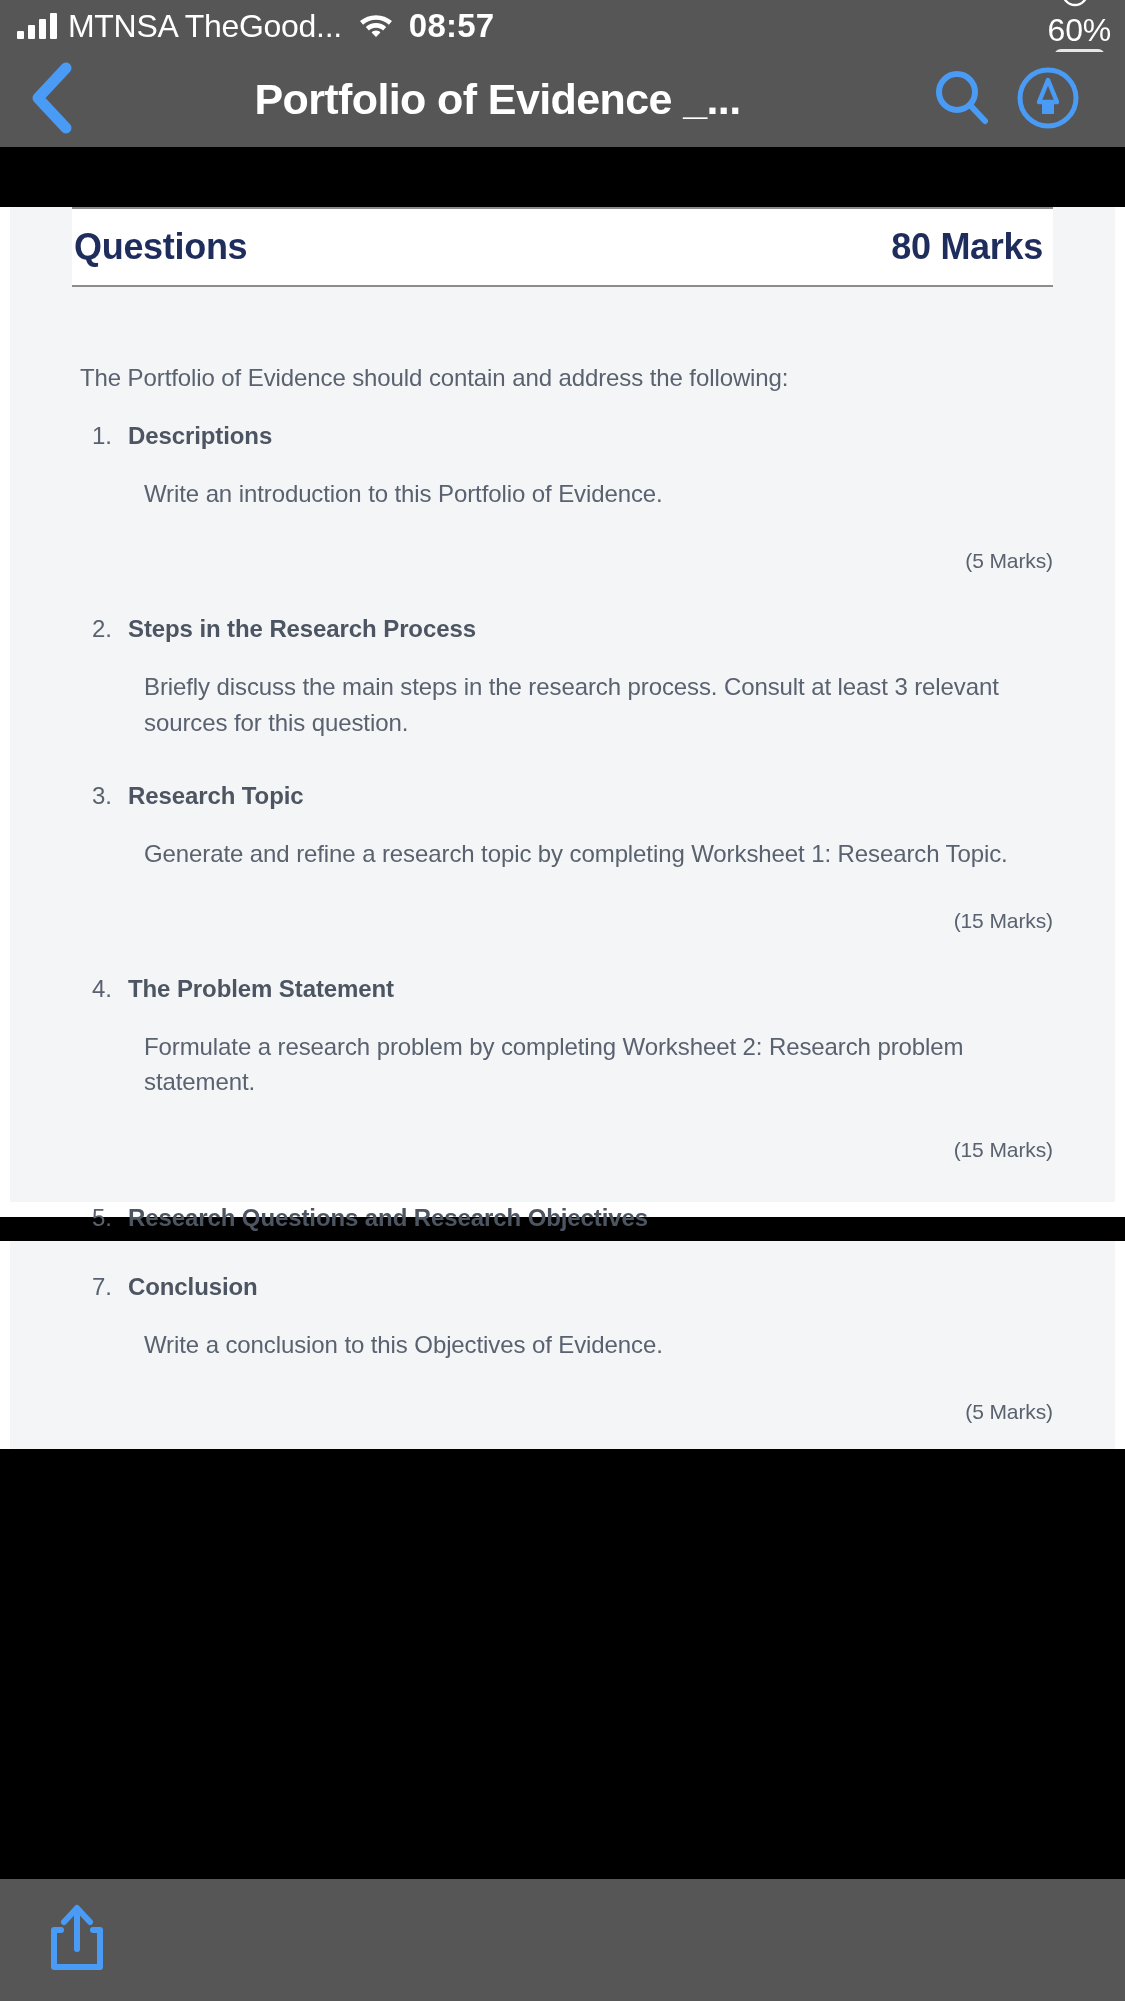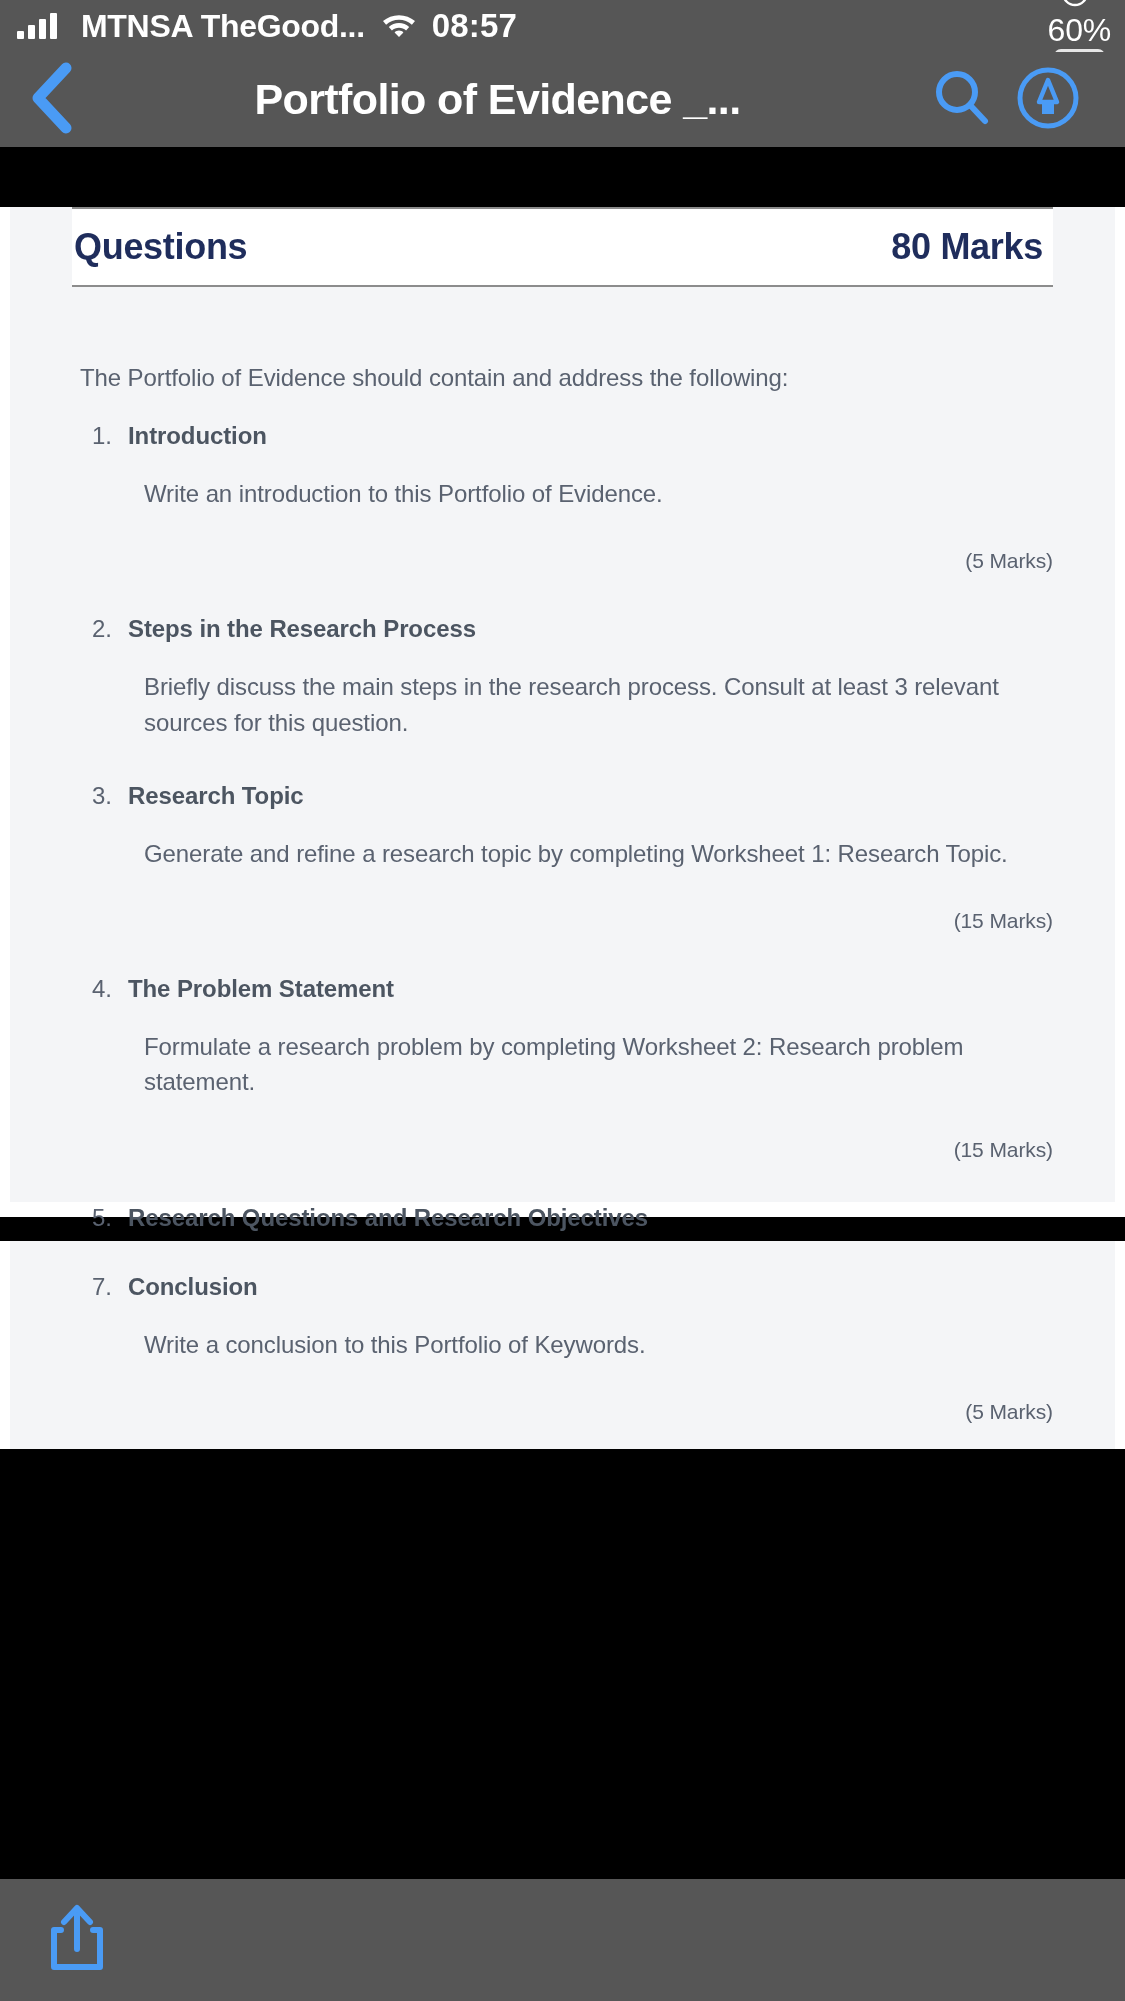--- a/index.html
+++ b/index.html
@@ -42,22 +42,22 @@
     width: 7px;
     background: #ffffff;
     border-radius: 1px;
   }
   .signal-bars i:nth-child(1) { height: 8px; }
   .signal-bars i:nth-child(2) { height: 14px; }
   .signal-bars i:nth-child(3) { height: 20px; }
   .signal-bars i:nth-child(4) { height: 26px; }
   .carrier-name {
     font-size: 32px;
-    font-weight: 700;
-    margin-left: 24px;
+    font-weight: 400;
+    margin-left: 11px;
     letter-spacing: -0.3px;
     white-space: nowrap;
   }
   .wifi-icon {
     margin-left: 17px;
     display: block;
   }
   .status-time {
     font-size: 33px;
     font-weight: bold;
@@ -354,21 +354,21 @@
         <span class="qheader-marks">80 Marks</span>
       </div>
 
       <div class="intro-line">The Portfolio of Evidence should contain and address the following:</div>
 
       <ol class="q-list">
 
         <li class="q-item">
           <div class="q-head">
             <span class="q-num">1.</span>
-            <span class="q-title">Introduction</span>
+            <span class="q-title">Descriptions</span>
           </div>
           <div class="q-body">Write an introduction to this Portfolio of Evidence.</div>
           <div class="q-marks">(5 Marks)</div>
         </li>
         <li class="q-spacer"></li>
 
         <li class="q-item">
           <div class="q-head">
             <span class="q-num">2.</span>
             <span class="q-title">Steps in the Research Process</span>
@@ -421,21 +421,21 @@
 
   <div class="page-gap"></div>
 
   <div class="page page-two">
     <div class="card card-two">
       <div class="q-item" style="padding-top:32px;">
         <div class="q-head">
           <span class="q-num">7.</span>
           <span class="q-title">Conclusion</span>
         </div>
-        <div class="q-body">Write a conclusion to this Portfolio of Keywords.</div>
+        <div class="q-body">Write a conclusion to this Objectives of Evidence.</div>
         <div class="q-marks">(5 Marks)</div>
       </div>
 
     </div>
   </div>
 
 </div>
 
 <div class="toolbar">
   <div class="share-btn">

